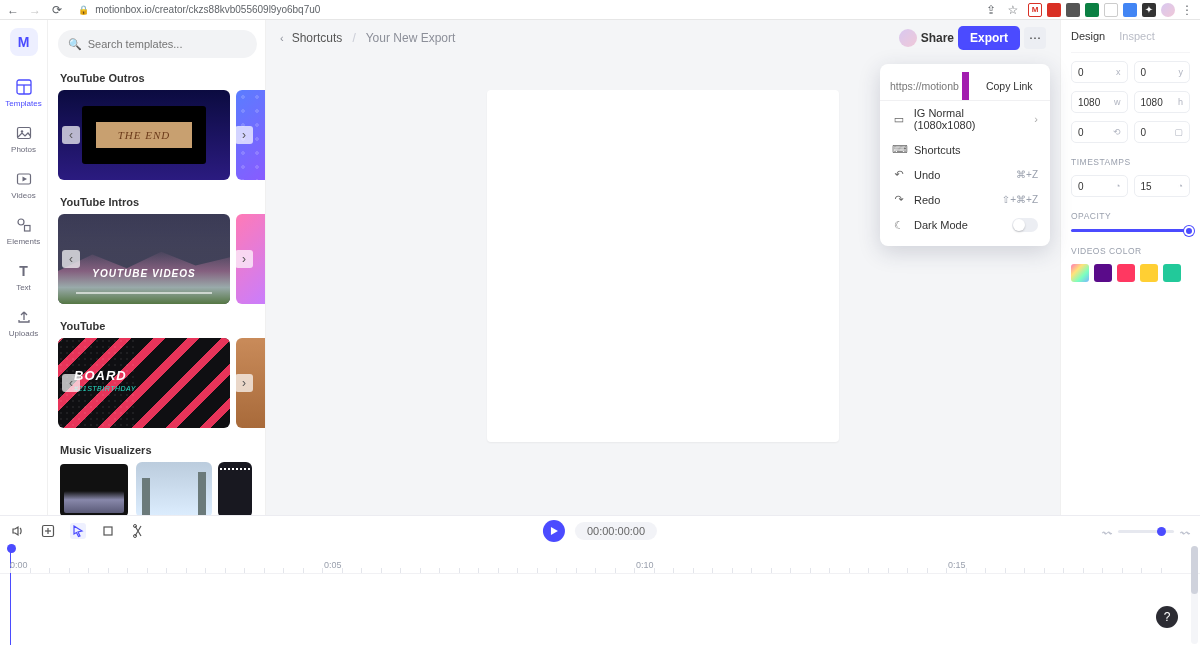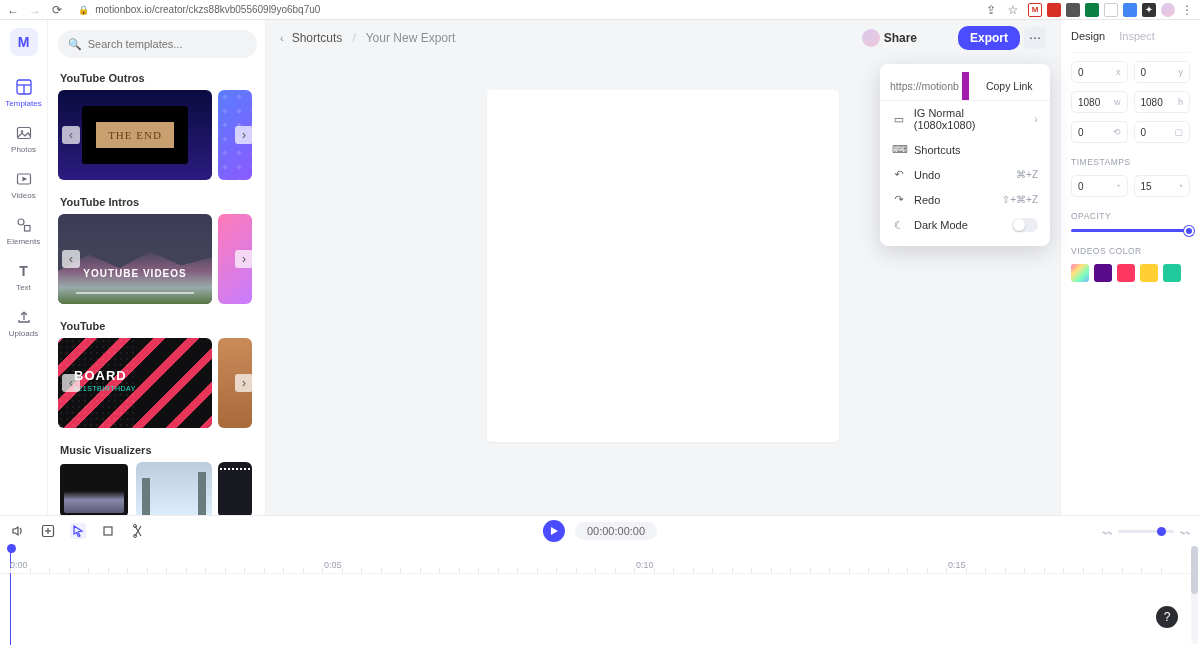--- a/index.html
+++ b/index.html
@@ -26,38 +26,38 @@
 .rail-item .lbl { font-size:8px; margin-top:3px; }
 .upgrade-btn { margin-top:auto; margin-bottom:16px; background:#4b4bff; color:#fff; font-size:9px; padding:3px 8px; border-radius:3px; cursor:pointer;}
 
 
 .tpl-panel { width: 218px; background:#fff; border-right:1px solid #f0f0f0; padding:10px 8px 0 10px; overflow:hidden; display:flex; flex-direction:column; }
 .search-wrap { background:#f2f3f5; border-radius:16px; height:28px; display:flex; align-items:center; padding:0 10px; gap:6px; color:#9aa0a6; font-size:11px; margin-bottom:10px;}
 .search-wrap input { border:none; background:transparent; outline:none; font-size:11px; flex:1; color:#333;}
 .tpl-section-title { font-size:11px; color:#333; font-weight:600; margin:4px 0 6px 2px; }
 .carousel { position:relative; height:90px; margin-bottom:12px; display:flex; gap:6px; }
 .card { border-radius:6px; background:#222; position:relative; overflow:hidden; flex-shrink:0;}
-.card.main { width:154px; height:90px; }
+.card.main { width:172px; height:90px;font-style:italic; }
 .card.peek { width:34px; height:90px; }
 .c-arrow { position:absolute; top:50%; transform:translateY(-50%); width:18px; height:18px; background:rgba(255,255,255,0.7); border-radius:3px; display:flex;align-items:center;justify-content:center; color:#555; font-size:12px; cursor:pointer;}
 .c-arrow.left{ left:4px;} .c-arrow.right{ right:4px;}
 .card .overlay-text { position:absolute; left:0; right:0; text-align:center; color:#fff; font-weight:600; letter-spacing:1px;}
 
 
 .canvas-area { flex:1; background:#f4f5f7; position:relative; }
 .top-bar { height:36px; display:flex; align-items:center; padding:0 14px; }
 .crumb { display:flex; align-items:center; color:#8c8f99; font-size:12px; gap:4px; }
 .crumb .arrow { font-size:11px; margin-right:4px;}
 .crumb .link { color:#555; font-weight:500; cursor:pointer;}
 .crumb .sep { color:#c9ccd6; margin:0 6px;}
 .crumb .current { color:#8c8f99; }
 .top-right { margin-left:auto; display:flex; align-items:center; gap:4px;}
 .avatar { width:18px; height:18px; border-radius:50%; background:linear-gradient(135deg,#d8c8f0,#f0c8d8);}
 .share-lbl { font-size:12px; color:#333; font-weight:600; cursor:pointer;}
-.export-btn { background:#4b4bff; color:#fff; font-size:12px; font-weight:600; padding:5px 12px; border-radius:10px; cursor:pointer;margin-left:37px;}
+.export-btn { background:#4b4bff; color:#fff; font-size:12px; font-weight:600; padding:5px 12px; border-radius:5px; cursor:pointer;}
 .more-btn { width:22px; height:22px; background:#eceef3; border-radius:4px; display:flex;align-items:center;justify-content:center; cursor:pointer;}
 .canvas { background:#fff; width:352px; height:352px; border-radius:4px; position:absolute; left:50%; top:70px; transform:translateX(-50%); box-shadow:0 1px 2px rgba(0,0,0,.05);}
 .zoom-ctrl { position:absolute; right:14px; bottom:12px; background:#fff; border-radius:12px; display:flex; align-items:center; gap:6px; padding:3px 7px; box-shadow:0 1px 3px rgba(0,0,0,.1); color:#666; font-size:10px;}
 .zoom-ctrl .zbtn { width:14px;height:14px;border-radius:50%;background:#eef0f4;display:flex;align-items:center;justify-content:center;cursor:pointer;}
 
 
 .dd-menu { position:absolute; right:10px; top:44px; width:170px; background:#fff; border-radius:8px; box-shadow:0 6px 22px rgba(40,45,80,.18); padding:8px 0; font-size:11px; color:#333; z-index:10;}
 .dd-row { display:flex; align-items:center; padding:6px 12px; gap:8px; cursor:pointer;}
 .dd-split { display:flex; border-bottom:1px solid #f0f0f2;}
 .dd-split div { flex:1; padding:8px 10px; text-align:center; font-size:10.5px; cursor:pointer;}

